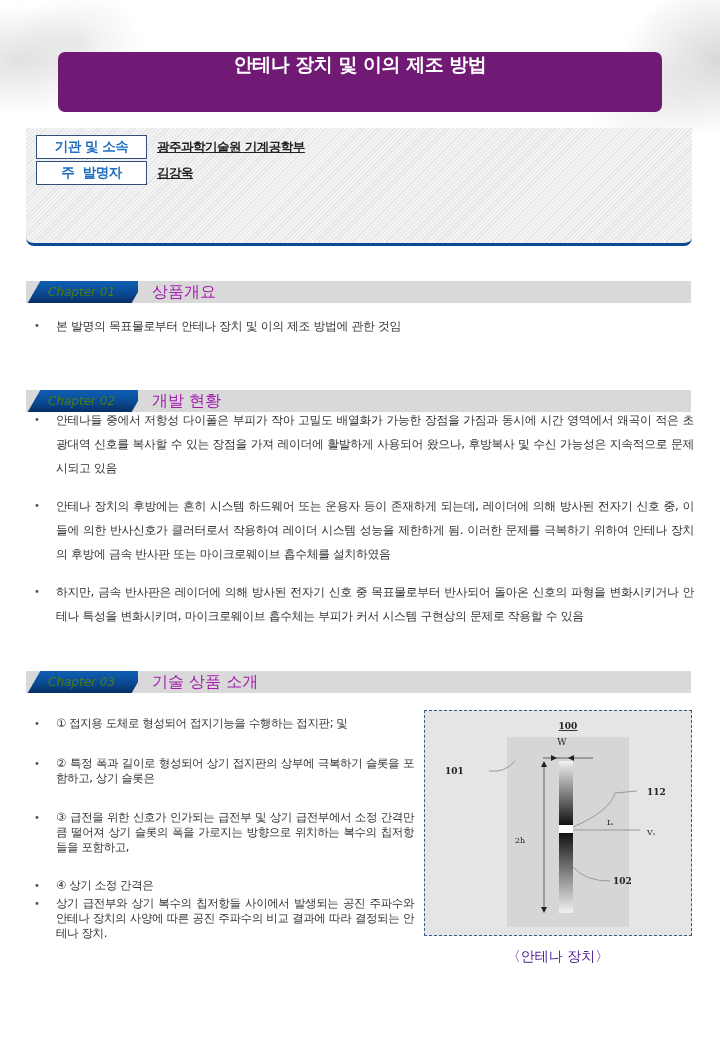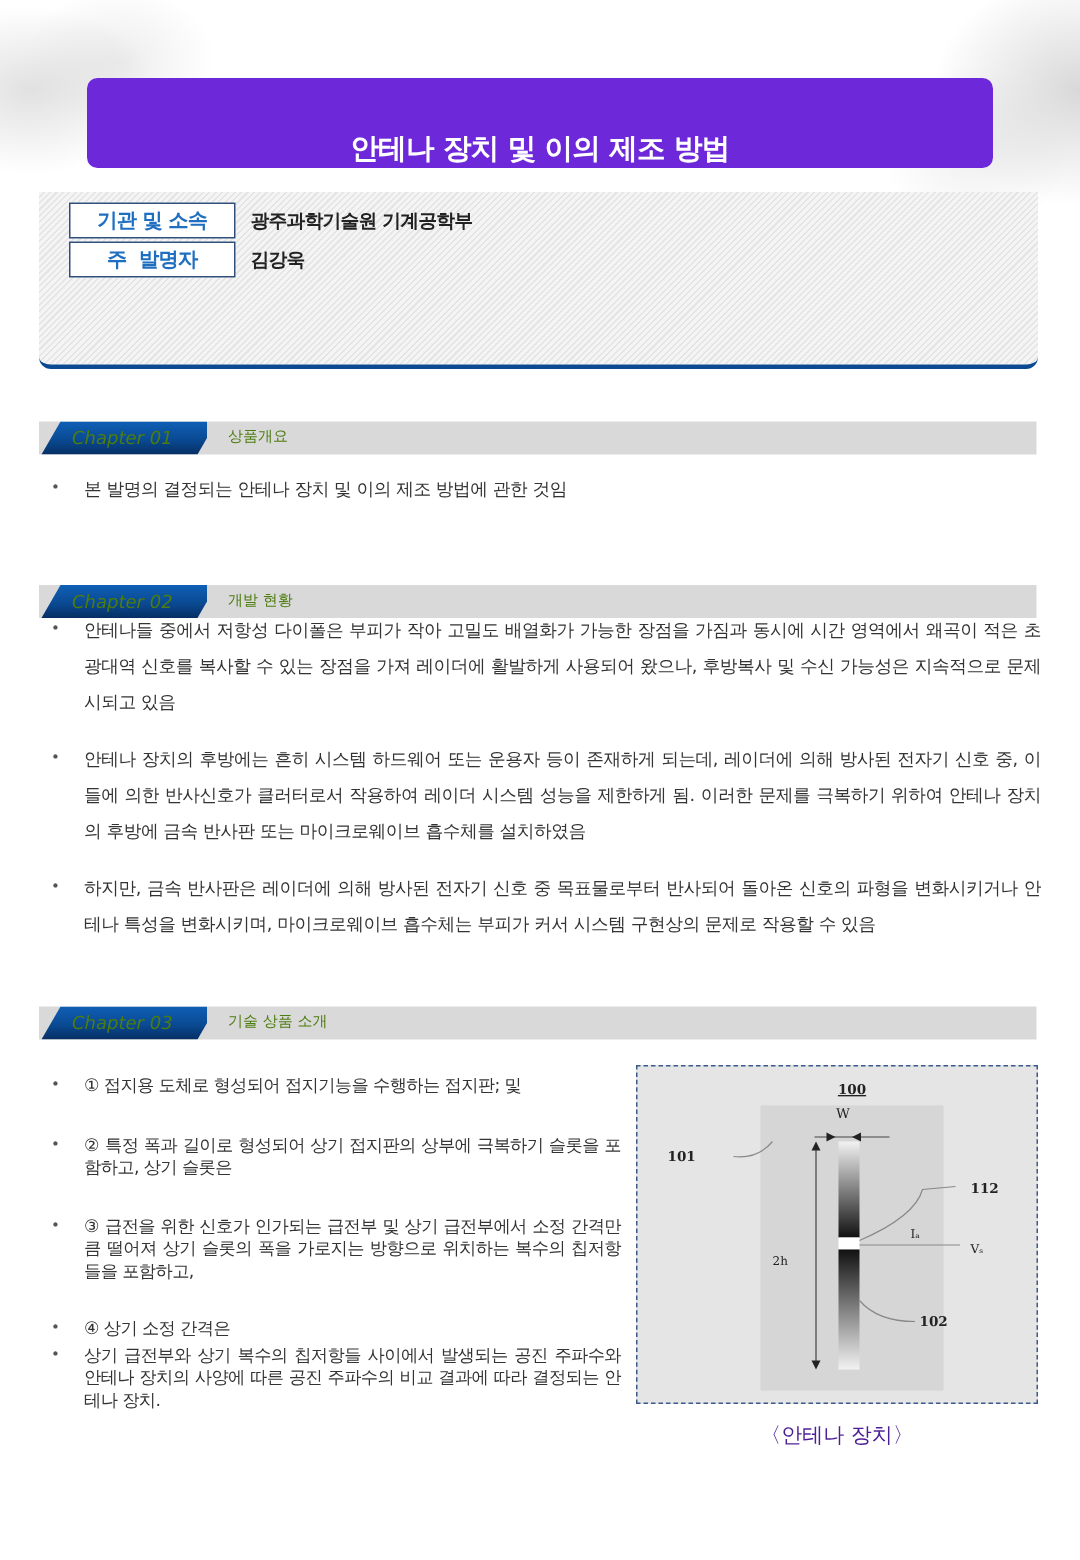--- a/index.html
+++ b/index.html
@@ -9,38 +9,38 @@
   .cloud-bg { position: absolute; left: 0; top: 0; width: 720px; height: 170px;
     background:
       radial-gradient(ellipse 120px 80px at 20px 60px, rgba(200,200,200,0.55), rgba(255,255,255,0) 70%),
       radial-gradient(ellipse 90px 70px at 80px 40px, rgba(215,215,215,0.45), rgba(255,255,255,0) 70%),
       radial-gradient(ellipse 140px 110px at 720px 60px, rgba(190,190,190,0.6), rgba(255,255,255,0) 70%),
       radial-gradient(ellipse 90px 80px at 650px 100px, rgba(220,220,220,0.45), rgba(255,255,255,0) 70%),
       linear-gradient(#ffffff, #ffffff);
   }
 
   .title-bar { position: absolute; left: 58px; top: 52px; width: 604px; height: 60px;
-    background: #6d28d9; border-radius: 7px; display: flex; align-items: flex-end; justify-content: center; }
+    background: #701a75; border-radius: 7px; display: flex; align-items: flex-start; justify-content: center; }
   .title-bar span { color: #ffffff; font-size: 19px; font-weight: bold; letter-spacing: -0.5px; }
 
   .info-box { position: absolute; left: 26px; top: 128px; width: 666px; height: 118px;
     background: repeating-linear-gradient(135deg, #f4f4f4 0px, #f4f4f4 2px, #e4e4e4 2px, #e4e4e4 3px);
     border-bottom: 3px solid #0b4a92; border-radius: 0 0 8px 8px; }
-  .info-row { position: absolute; left: 20px; height: 24px; display: flex; align-items: center; }
+  .info-row { position: absolute; left: 10px; height: 24px; display: flex; align-items: center; }
   .info-label { width: 111px; height: 24px; border: 1px solid #2f4f7a; background: #ffffff;
     color: #1f6fc0; font-weight: bold; font-size: 13.5px; display: flex; align-items: center; justify-content: center; letter-spacing: -0.5px; }
-  .info-value { margin-left: 10px; font-size: 12.5px; font-weight: bold; color: #222; letter-spacing: -0.5px; }
+  .info-value { margin-left: 10px; font-size: 12.5px; font-weight: bold; color: #222; letter-spacing: -0.5px; text-decoration: underline; }
 
   .chapter { position: absolute; left: 26px; width: 665px; height: 22px; background: #d9d9d9; }
   .chapter-tab { position: absolute; left: 0; top: 0; height: 22px; width: 112px; overflow: hidden; }
   .chapter-tab::before { content: ""; position: absolute; left: 8px; top: 0; width: 104px; height: 22px;
     background: linear-gradient(#0f5fb5 0%, #0a4a93 55%, #062f63 100%); transform: skewX(-30deg); }
   .chapter-tab span { position: relative; z-index: 1; display: block; color: #4d7c0f; font-style: italic; font-size: 12px;
     line-height: 22px; padding-left: 22px; font-family: "DejaVu Sans", sans-serif; }
-  .chapter-title { position: absolute; left: 126px; top: 0; line-height: 22px; font-size: 10px; color: #4d7c0f; }
+  .chapter-title { position: absolute; left: 126px; top: 0; line-height: 22px; font-size: 16px; color: #a21caf; }
 
   .bullet { position: absolute; font-size: 11.8px; color: #333; line-height: 24px; letter-spacing: -0.3px; }
   .bullet .dot { position: absolute; left: 0; top: 0; color: #555; font-size: 10px; }
   .bullet .txt { display: block; padding-left: 22px; text-align: justify; }
 
   .b3 { position: absolute; left: 34px; width: 380px; font-size: 11.5px; color: #333; line-height: 15px; letter-spacing: -0.4px; }
   .b3 .dot { position: absolute; left: 0; top: 0; color: #555; font-size: 10px; }
   .b3 .txt { display: block; padding-left: 22px; text-align: justify; }
 
   .figure-box { position: absolute; left: 424px; top: 710px; width: 268px; height: 226px;
@@ -68,21 +68,21 @@
 </div>
 
 <div class="chapter" style="top:281px">
   <div class="chapter-tab">
       <span>Chapter 01</span>
     </div>
   <div class="chapter-title">상품개요</div>
 </div>
 <div class="bullet" style="left:34px; top:314px; width:660px;">
   <span class="dot">•</span>
-  <span class="txt">본 발명의 결정되는 안테나 장치 및 이의 제조 방법에 관한 것임</span>
+  <span class="txt">본 발명의 목표물로부터 안테나 장치 및 이의 제조 방법에 관한 것임</span>
 </div>
 
 <div class="chapter" style="top:390px">
   <div class="chapter-tab">
       <span>Chapter 02</span>
     </div>
   <div class="chapter-title">개발 현황</div>
 </div>
 <div class="bullet" style="left:34px; top:408px; width:660px;">
   <span class="dot">•</span>

